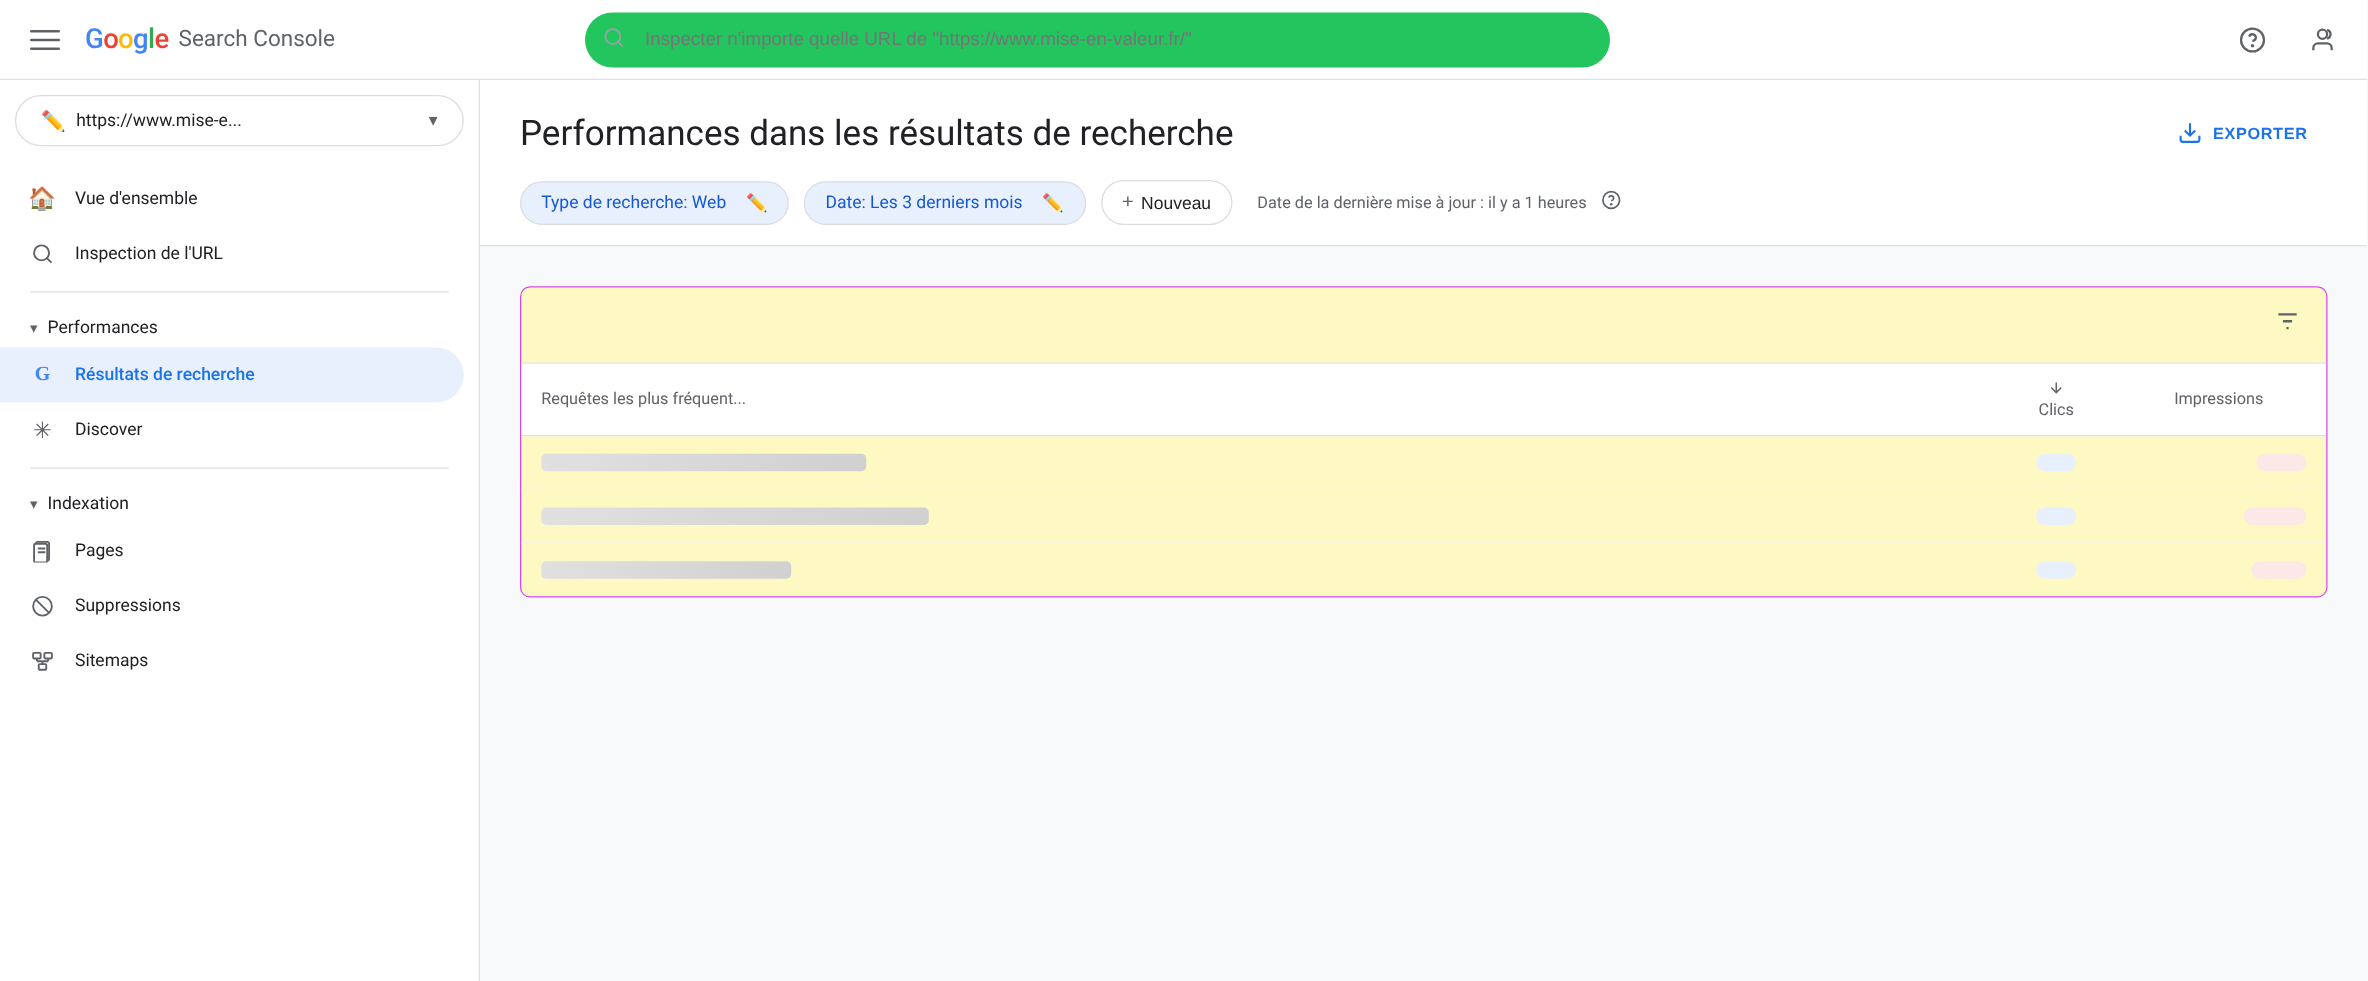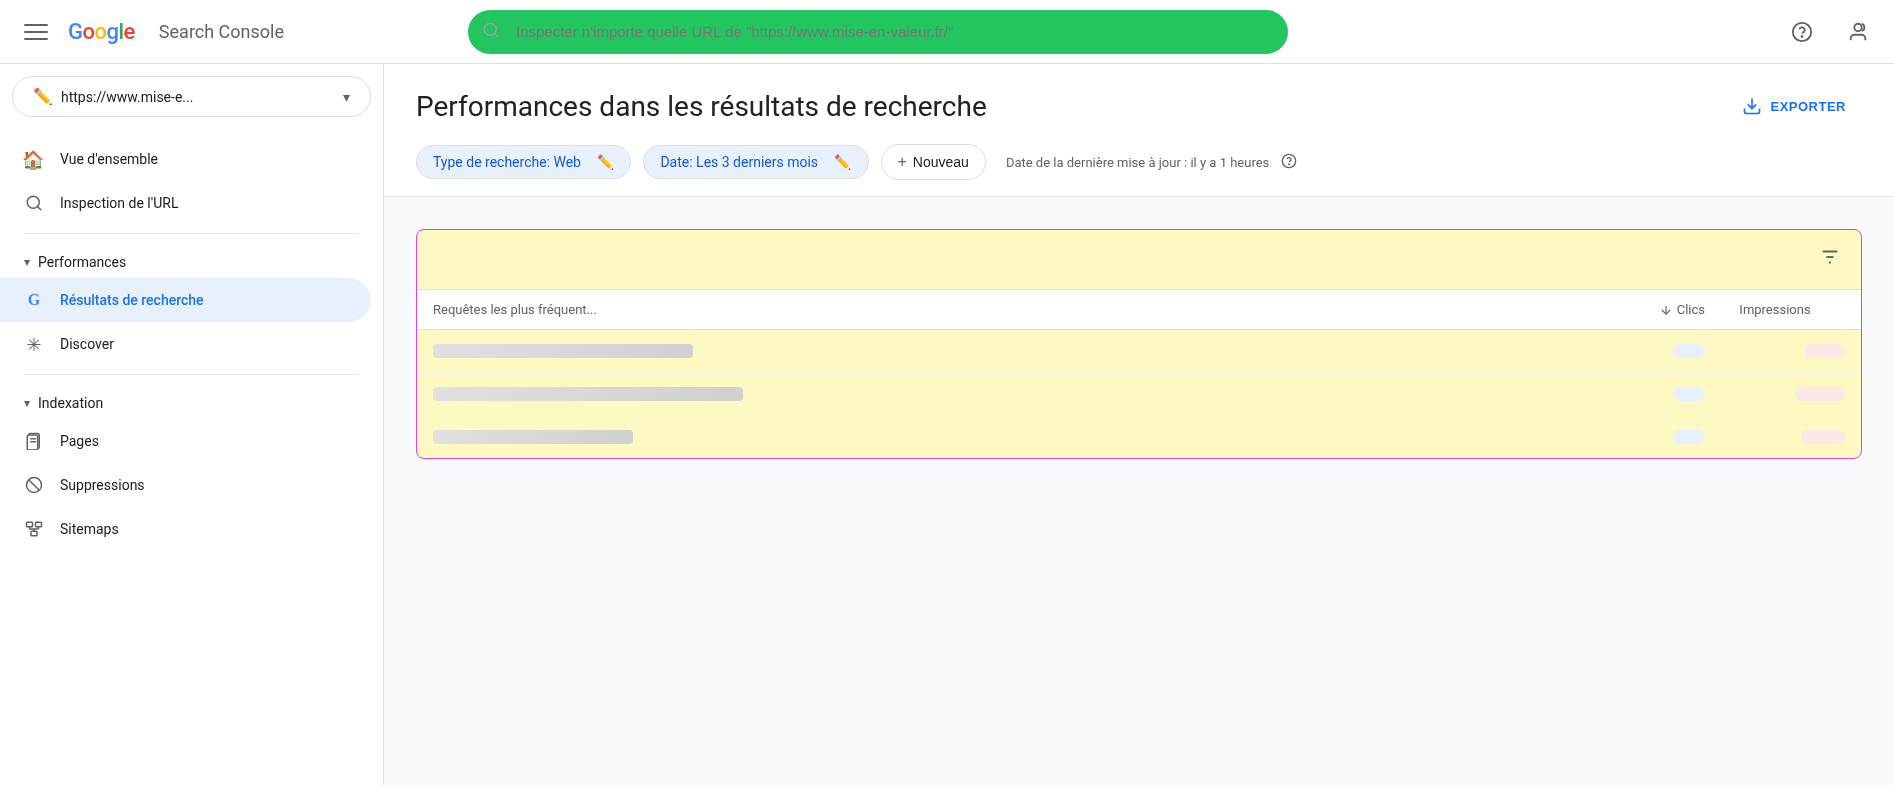--- a/index.html
+++ b/index.html
@@ -43,21 +43,21 @@
     }
     .hamburger-icon span {
       display: block;
       height: 2px;
       background: #5f6368;
       border-radius: 1px;
     }
     .logo {
       display: flex;
       align-items: center;
-      gap: 24px;
+      gap: 8px;
     }
     .google-logo {
       font-size: 22px;
       font-weight: 500;
       letter-spacing: -0.5px;
     }
     .g-blue { color: #4285f4; }
     .g-red { color: #ea4335; }
     .g-yellow { color: #fbbc05; }
     .g-green { color: #34a853; }
@@ -327,20 +327,21 @@
     }
     .col-clics {
       width: 120px;
       text-align: right;
       font-size: 13px;
       color: #5f6368;
       display: flex;
       align-items: center;
       justify-content: flex-end;
       gap: 4px;
+      flex-direction: column;
     }
     .col-impressions {
       width: 140px;
       text-align: center;
       font-size: 13px;
       color: #5f6368;
     }
 
     .table-row-item {
       display: flex;

